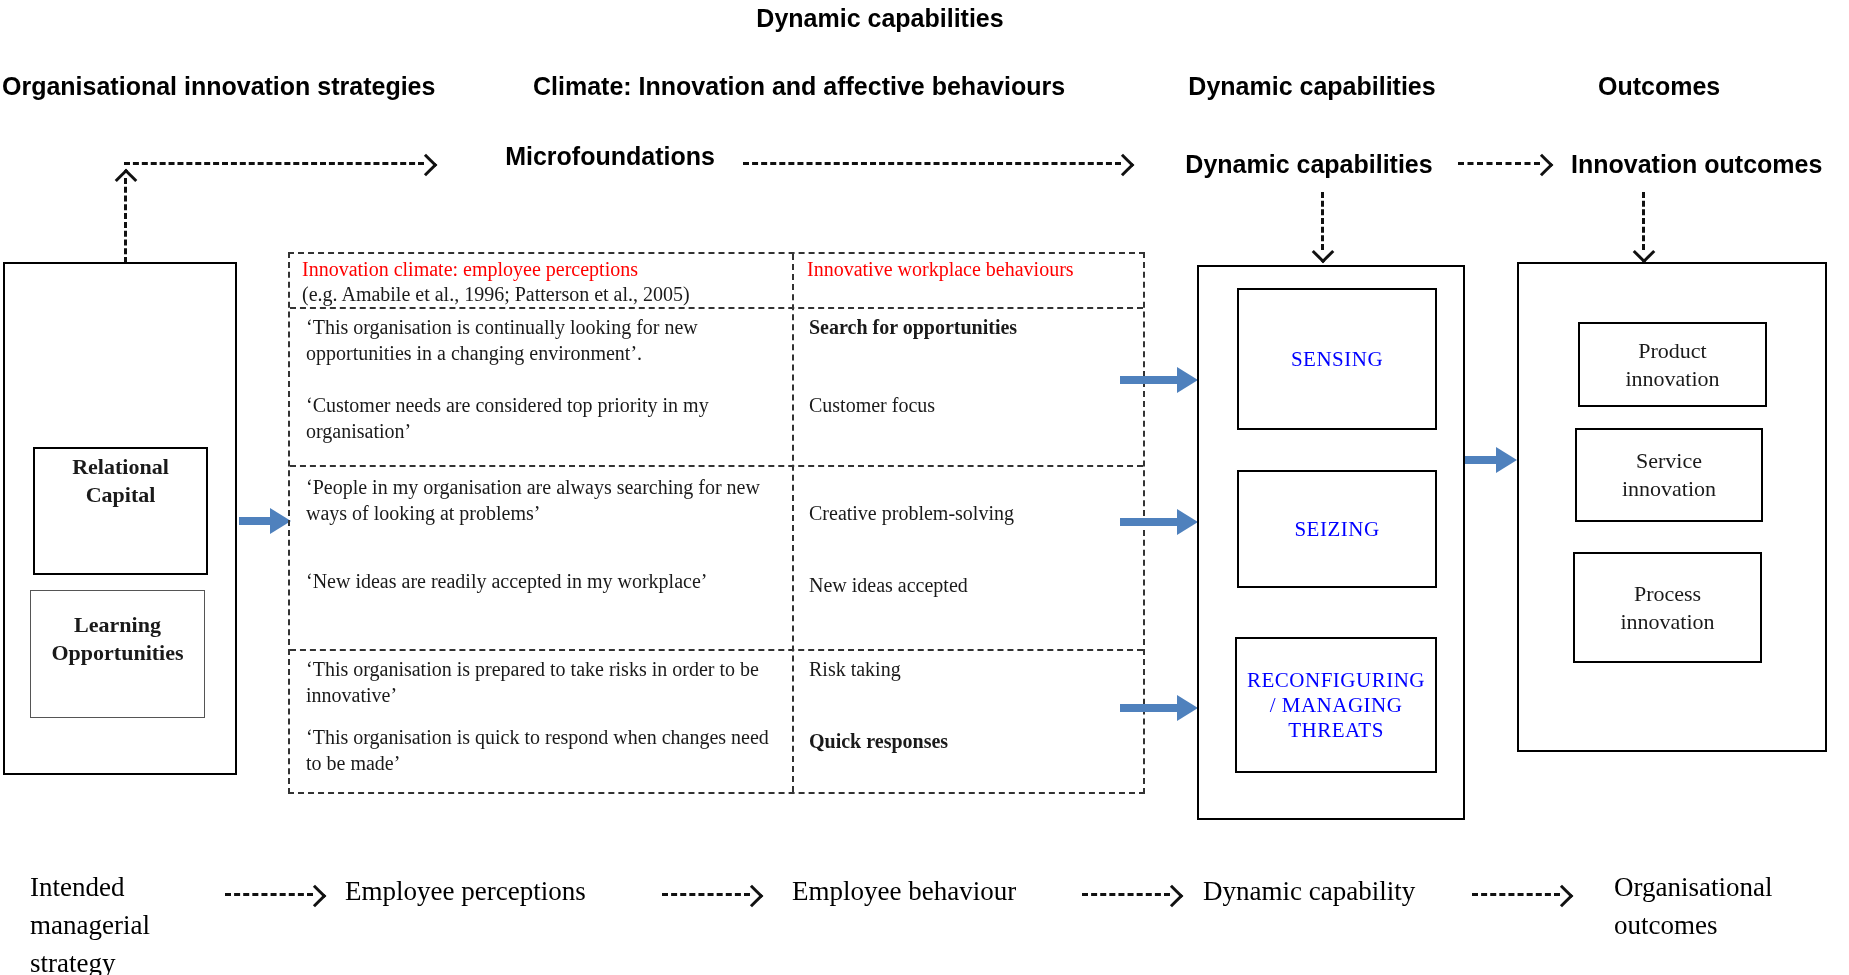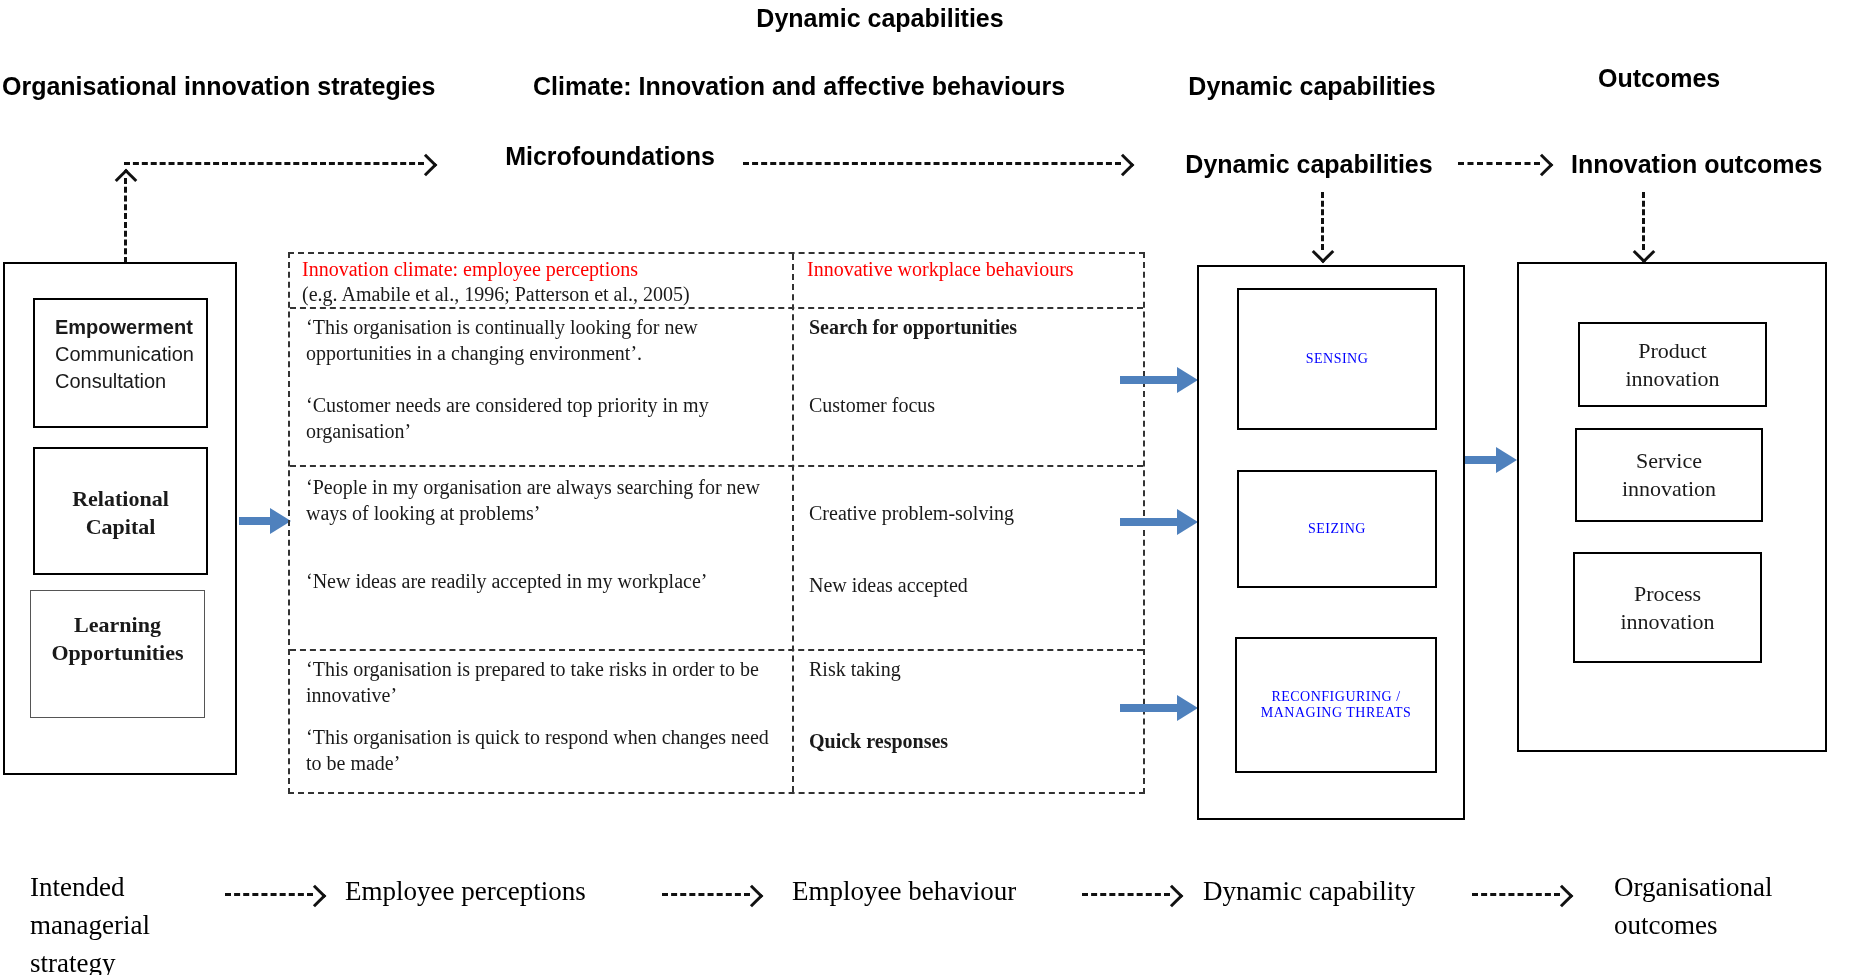--- a/index.html
+++ b/index.html
@@ -21,36 +21,36 @@
   .chev{position:absolute;width:13px;height:13px;border-top:3px solid var(--ink);border-right:3px solid var(--ink);background:transparent;}
   .chev-r{transform:rotate(45deg);}
   .chev-u{transform:rotate(-45deg);}
   .chev-d{transform:rotate(135deg);}
   .blue-arrow{position:absolute;height:26px;}
   .blue-bar{position:absolute;top:9px;left:0;height:8px;background:var(--arrow);}
   .blue-head{position:absolute;top:0;width:0;height:0;border-left:21px solid var(--arrow);
              border-top:13px solid transparent;border-bottom:13px solid transparent;}
   .tbl-text{position:absolute;font-size:20px;line-height:26px;color:#1a1a1a;}
   .red{color:var(--red);}
-  .capword{color:var(--blue);font-size:14px;letter-spacing:.5px;}
+  .capword{color:var(--blue);font-size:21px;letter-spacing:.5px;}
   .outword{font-size:22px;line-height:28px;}
   .flow{font-size:27px;line-height:38px;color:#000;}
   .nowrap{white-space:nowrap;}
 </style>
 </head>
 <body>
 
 <div id="canvas">
 
   <div class="abs hdr" style="left:700px;top:4px;width:360px;text-align:center;">Dynamic capabilities</div>
 
   <div class="abs hdr" style="left:2px;top:72px;">Organisational innovation strategies</div>
   <div class="abs hdr" style="left:533px;top:72px;">Climate: Innovation and affective behaviours</div>
   <div class="abs hdr" style="left:1177px;top:72px;width:270px;text-align:center;">Dynamic capabilities</div>
-  <div class="abs hdr" style="left:1598px;top:64px;">Outcomes</div>
+  <div class="abs hdr" style="left:1598px;top:72px;">Outcomes</div>
 
   <div class="dash-h" style="left:124px;top:162px;width:300px;"></div>
   <div class="chev chev-r" style="left:418px;top:157px;"></div>
 
   <div class="abs hdr" style="left:495px;top:142px;width:230px;text-align:center;">Microfoundations</div>
 
   <div class="dash-h" style="left:743px;top:162px;width:378px;"></div>
   <div class="chev chev-r" style="left:1115px;top:157px;"></div>
 
   <div class="abs hdr" style="left:1173px;top:150px;width:272px;text-align:center;">Dynamic capabilities</div>
@@ -64,28 +64,22 @@
   <div class="chev chev-u" style="left:118px;top:172px;"></div>
 
   <div class="dash-v" style="left:1321px;top:192px;height:58px;"></div>
   <div class="chev chev-d" style="left:1315px;top:244px;"></div>
 
   <div class="dash-v" style="left:1642px;top:192px;height:58px;"></div>
   <div class="chev chev-d" style="left:1636px;top:244px;"></div>
 
   <div class="box" style="left:3px;top:262px;width:234px;height:513px;"></div>
 
-  <div class="box" style="left:33px;top:298px;width:175px;height:130px;padding:14px 0 0 20px;
-        font-family:'Liberation Sans', sans-serif;font-size:20px;line-height:27px;">
-    <div style="font-weight:bold;">Empowerment</div>
-    <div>Communication</div>
-    <div>Consultation</div>
-  </div>
 
-  <div class="box" style="left:33px;top:447px;width:175px;height:128px;padding-top:36px;
+  <div class="box" style="left:33px;top:447px;width:175px;height:128px;padding-top:4px;
         font-weight:bold;font-size:22px;line-height:28px;text-align:center;box-sizing:border-box;">
     <div style="width:120px;margin:0 auto;">Relational Capital</div>
   </div>
 
   <div class="box thinbox" style="left:30px;top:590px;width:175px;height:128px;padding-top:20px;
         font-weight:bold;font-size:22px;line-height:28px;text-align:center;box-sizing:border-box;">
     <div style="width:150px;margin:0 auto;">Learning Opportunities</div>
   </div>
 
   <div class="blue-arrow" style="left:239px;top:508px;">

